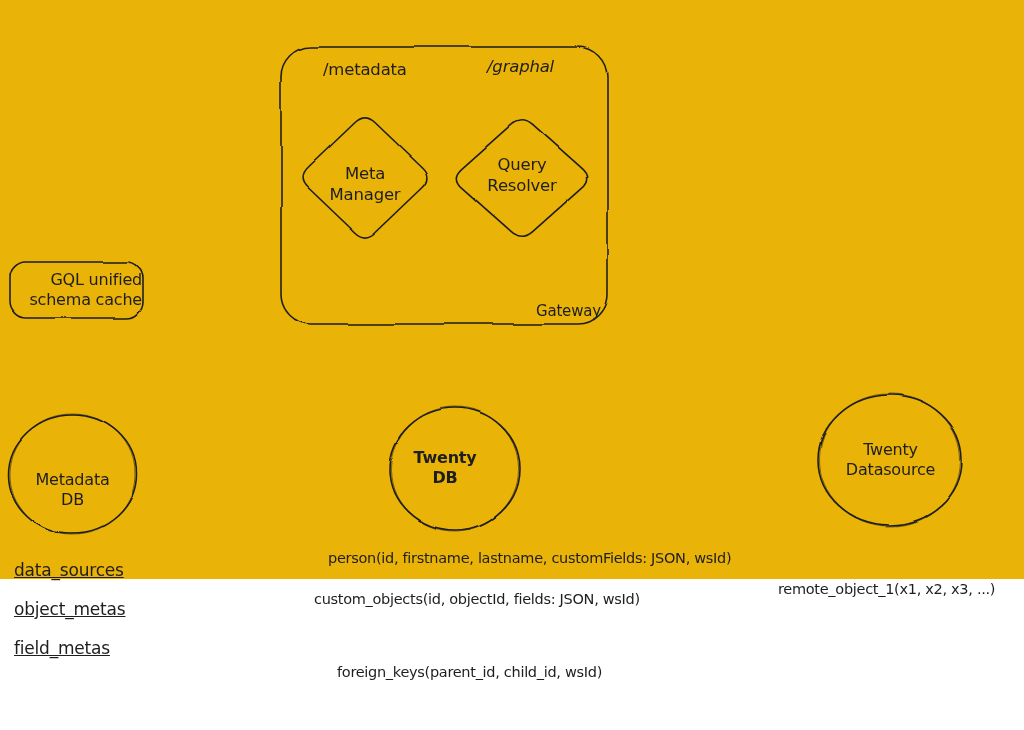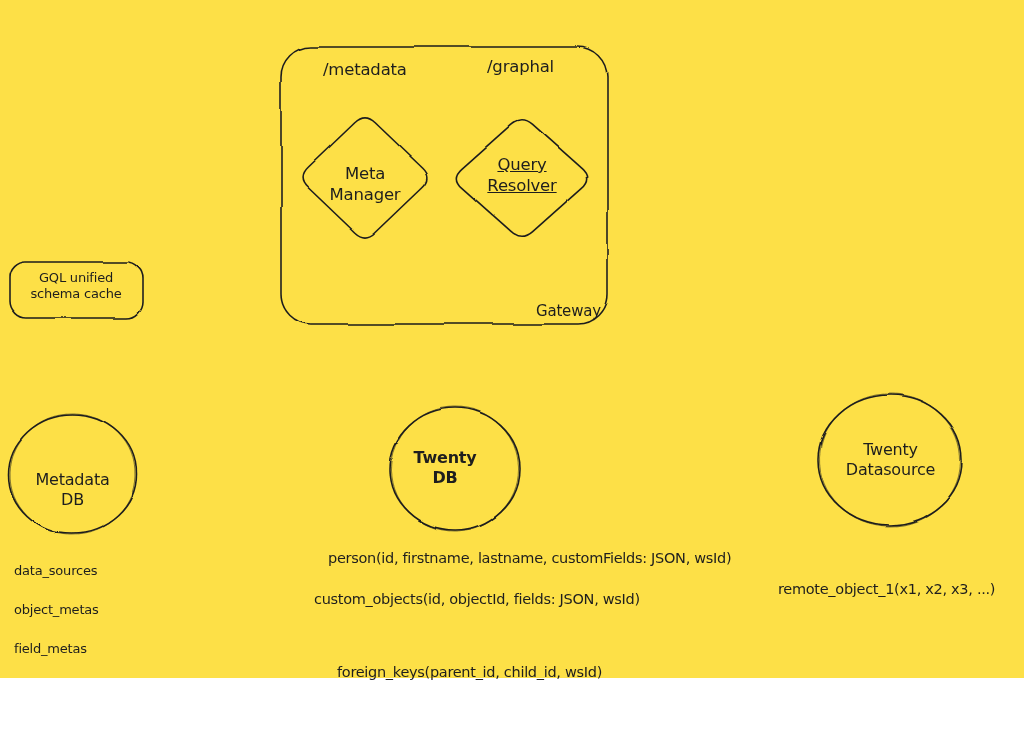--- a/index.html
+++ b/index.html
@@ -8,22 +8,22 @@
     width: 1024px;
     height: 730px;
     background: #ffffff;
     overflow: hidden;
     font-family: "DejaVu Sans", sans-serif;
     color: #1e1e1e;
   }
   #canvas {
     position: relative;
     width: 1024px;
-    height: 678px;
-    background: #fde047;
+    height: 579px;
+    background: #eab308;
   }
   #shapes {
     position: absolute;
     left: 0;
     top: 0;
     width: 1024px;
     height: 730px;
   }
   .label {
     position: absolute;
@@ -38,35 +38,37 @@
   .route-label {
     font-size: 16.5px;
   }
   .node-label {
     font-size: 16.5px;
   }
   .container-label {
     font-size: 15px;
   }
   .cache-label {
-    font-size: 13px;
+    font-size: 16px;
+    text-align: right;
   }
   .db-label {
     font-size: 16px;
   }
   .table-line {
     font-size: 14.5px;
     letter-spacing: -0.3px;
     white-space: nowrap;
   }
   .table-block span {
     display: block;
-    font-size: 13px;
+    font-size: 17px;
     line-height: 19px;
     letter-spacing: -0.2px;
+    text-decoration: underline;
   }
   svg path, svg rect, svg ellipse {
     fill: none;
     stroke: #1e1e1e;
     stroke-width: 1.6;
     stroke-linecap: round;
   }
   .second-pass {
     stroke-width: 1;
     opacity: 0.55;
@@ -100,25 +102,25 @@
 
       <ellipse cx="455" cy="469" rx="65" ry="61"></ellipse>
       <ellipse class="second-pass" cx="455" cy="469" rx="63.5" ry="62" transform="rotate(-2 455 469)"></ellipse>
 
       <ellipse cx="890" cy="460" rx="72" ry="65"></ellipse>
       <ellipse class="second-pass" cx="890" cy="460" rx="70.5" ry="66" transform="rotate(2 890 460)"></ellipse>
     </g>
   </svg>
 
   <div class="label route-label" style="left:323px; top:60px;">/metadata</div>
-  <div class="label route-label" style="left:487px; top:57px;">/graphal</div>
+  <div class="label route-label" style="left:487px; top:57px;font-style:italic;">/graphal</div>
 
   <div class="label node-label center" style="left:295px; top:155px; width:140px;margin-top:9px;">Meta
 Manager</div>
-  <div class="label node-label center" style="left:452px; top:155px; width:140px;text-decoration:underline;">Query
+  <div class="label node-label center" style="left:452px; top:155px; width:140px;">Query
 Resolver</div>
 
   <div class="label container-label" style="left:536px; top:302px;">Gateway</div>
 
   <div class="label cache-label center" style="left:10px; top:270px; width:132px;">GQL unified
 schema cache</div>
 
   <div class="label db-label center" style="left:7px; top:470px; width:131px;">Metadata
 DB</div>
   <div class="label db-label center" style="left:380px; top:448px; width:130px;font-weight:bold;">Twenty

